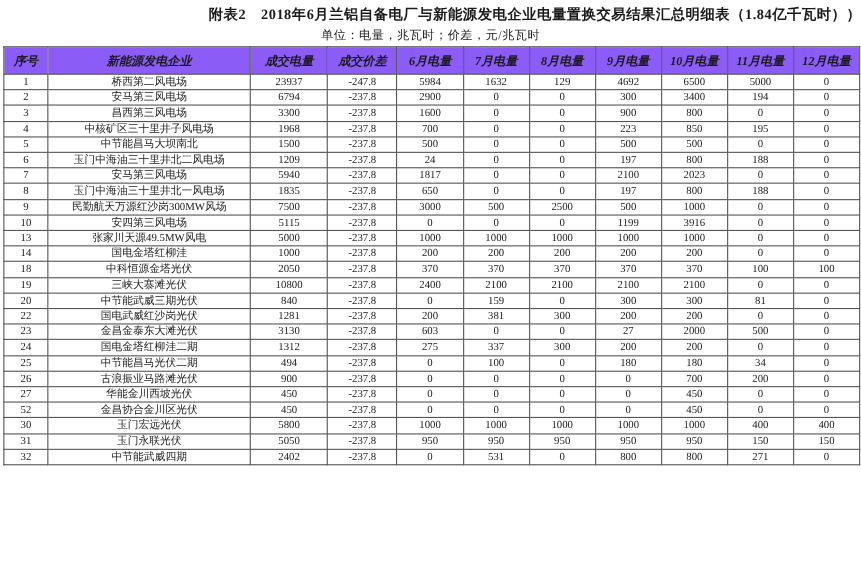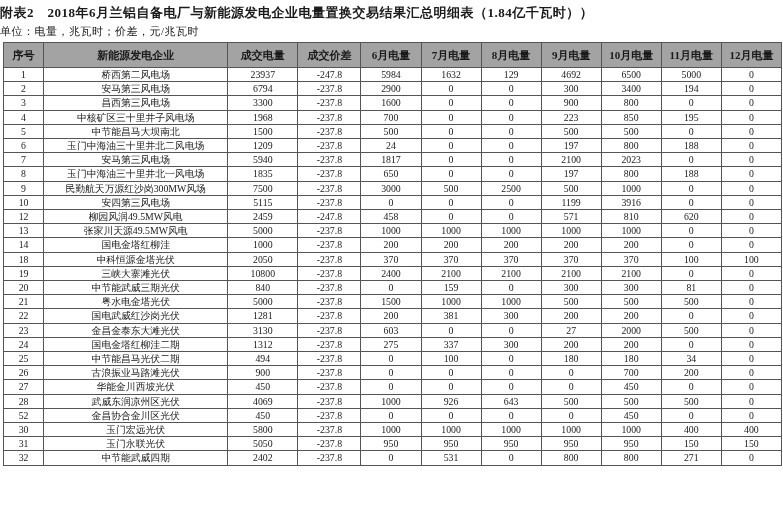--- a/index.html
+++ b/index.html
@@ -7,29 +7,29 @@
   .page {
     width: 783px;
     height: 512px;
     background: #ffffff;
     font-family: "Liberation Serif", "DejaVu Serif", serif;
     color: #1a1a1a;
     overflow: hidden;
     position: relative;
   }
   .title {
-    text-align: left;
+    text-align: right;
     font-size: 13px;
     font-weight: bold;
     padding-top: 4px;
     letter-spacing: 0.5px;
     white-space: nowrap;
   }
   .subtitle {
-    text-align: left;
+    text-align: center;
     font-size: 11px;
     margin-top: 2px;
     margin-bottom: 3px;
     letter-spacing: 0.5px;
   }
   table.grid {
     width: 779px;
     margin-left: 3px;
     border-collapse: collapse;
     table-layout: fixed;
@@ -39,21 +39,22 @@
     border: 1px solid #555;
     text-align: center;
     vertical-align: middle;
     overflow: hidden;
     white-space: nowrap;
   }
   table.grid th {
     font-size: 11px;
     font-weight: bold;
     height: 25px;
-    background: #a3a3a3;
+    background: #8b5cf6;
+    font-style: italic;
   }
   table.grid td {
     font-size: 9.8px;
     height: 13.2px;
     line-height: 13.2px;
     padding: 0 1px;
   }
   td.c1 { font-size: 10px; }
   col.w-idx  { width: 40px;  }
   col.w-name { width: 184px; }
@@ -221,33 +222,20 @@
           <td class="c3">-237.8</td>
           <td class="c4">0</td>
           <td class="c5">0</td>
           <td class="c6">0</td>
           <td class="c7">1199</td>
           <td class="c8">3916</td>
           <td class="c9">0</td>
           <td class="c10">0</td>
         </tr>
         <tr>
-          <td class="c0">12</td>
-          <td class="c1">柳园风润49.5MW风电</td>
-          <td class="c2">2459</td>
-          <td class="c3">-247.8</td>
-          <td class="c4">458</td>
-          <td class="c5">0</td>
-          <td class="c6">0</td>
-          <td class="c7">571</td>
-          <td class="c8">810</td>
-          <td class="c9">620</td>
-          <td class="c10">0</td>
-        </tr>
-        <tr>
           <td class="c0">13</td>
           <td class="c1">张家川天源49.5MW风电</td>
           <td class="c2">5000</td>
           <td class="c3">-237.8</td>
           <td class="c4">1000</td>
           <td class="c5">1000</td>
           <td class="c6">1000</td>
           <td class="c7">1000</td>
           <td class="c8">1000</td>
           <td class="c9">0</td>
@@ -299,33 +287,20 @@
           <td class="c3">-237.8</td>
           <td class="c4">0</td>
           <td class="c5">159</td>
           <td class="c6">0</td>
           <td class="c7">300</td>
           <td class="c8">300</td>
           <td class="c9">81</td>
           <td class="c10">0</td>
         </tr>
         <tr>
-          <td class="c0">21</td>
-          <td class="c1">粤水电金塔光伏</td>
-          <td class="c2">5000</td>
-          <td class="c3">-237.8</td>
-          <td class="c4">1500</td>
-          <td class="c5">1000</td>
-          <td class="c6">1000</td>
-          <td class="c7">500</td>
-          <td class="c8">500</td>
-          <td class="c9">500</td>
-          <td class="c10">0</td>
-        </tr>
-        <tr>
           <td class="c0">22</td>
           <td class="c1">国电武威红沙岗光伏</td>
           <td class="c2">1281</td>
           <td class="c3">-237.8</td>
           <td class="c4">200</td>
           <td class="c5">381</td>
           <td class="c6">300</td>
           <td class="c7">200</td>
           <td class="c8">200</td>
           <td class="c9">0</td>
@@ -387,33 +362,20 @@
           <td class="c0">27</td>
           <td class="c1">华能金川西坡光伏</td>
           <td class="c2">450</td>
           <td class="c3">-237.8</td>
           <td class="c4">0</td>
           <td class="c5">0</td>
           <td class="c6">0</td>
           <td class="c7">0</td>
           <td class="c8">450</td>
           <td class="c9">0</td>
-          <td class="c10">0</td>
-        </tr>
-        <tr>
-          <td class="c0">28</td>
-          <td class="c1">武威东润凉州区光伏</td>
-          <td class="c2">4069</td>
-          <td class="c3">-237.8</td>
-          <td class="c4">1000</td>
-          <td class="c5">926</td>
-          <td class="c6">643</td>
-          <td class="c7">500</td>
-          <td class="c8">500</td>
-          <td class="c9">500</td>
           <td class="c10">0</td>
         </tr>
         <tr>
           <td class="c0">52</td>
           <td class="c1">金昌协合金川区光伏</td>
           <td class="c2">450</td>
           <td class="c3">-237.8</td>
           <td class="c4">0</td>
           <td class="c5">0</td>
           <td class="c6">0</td>

